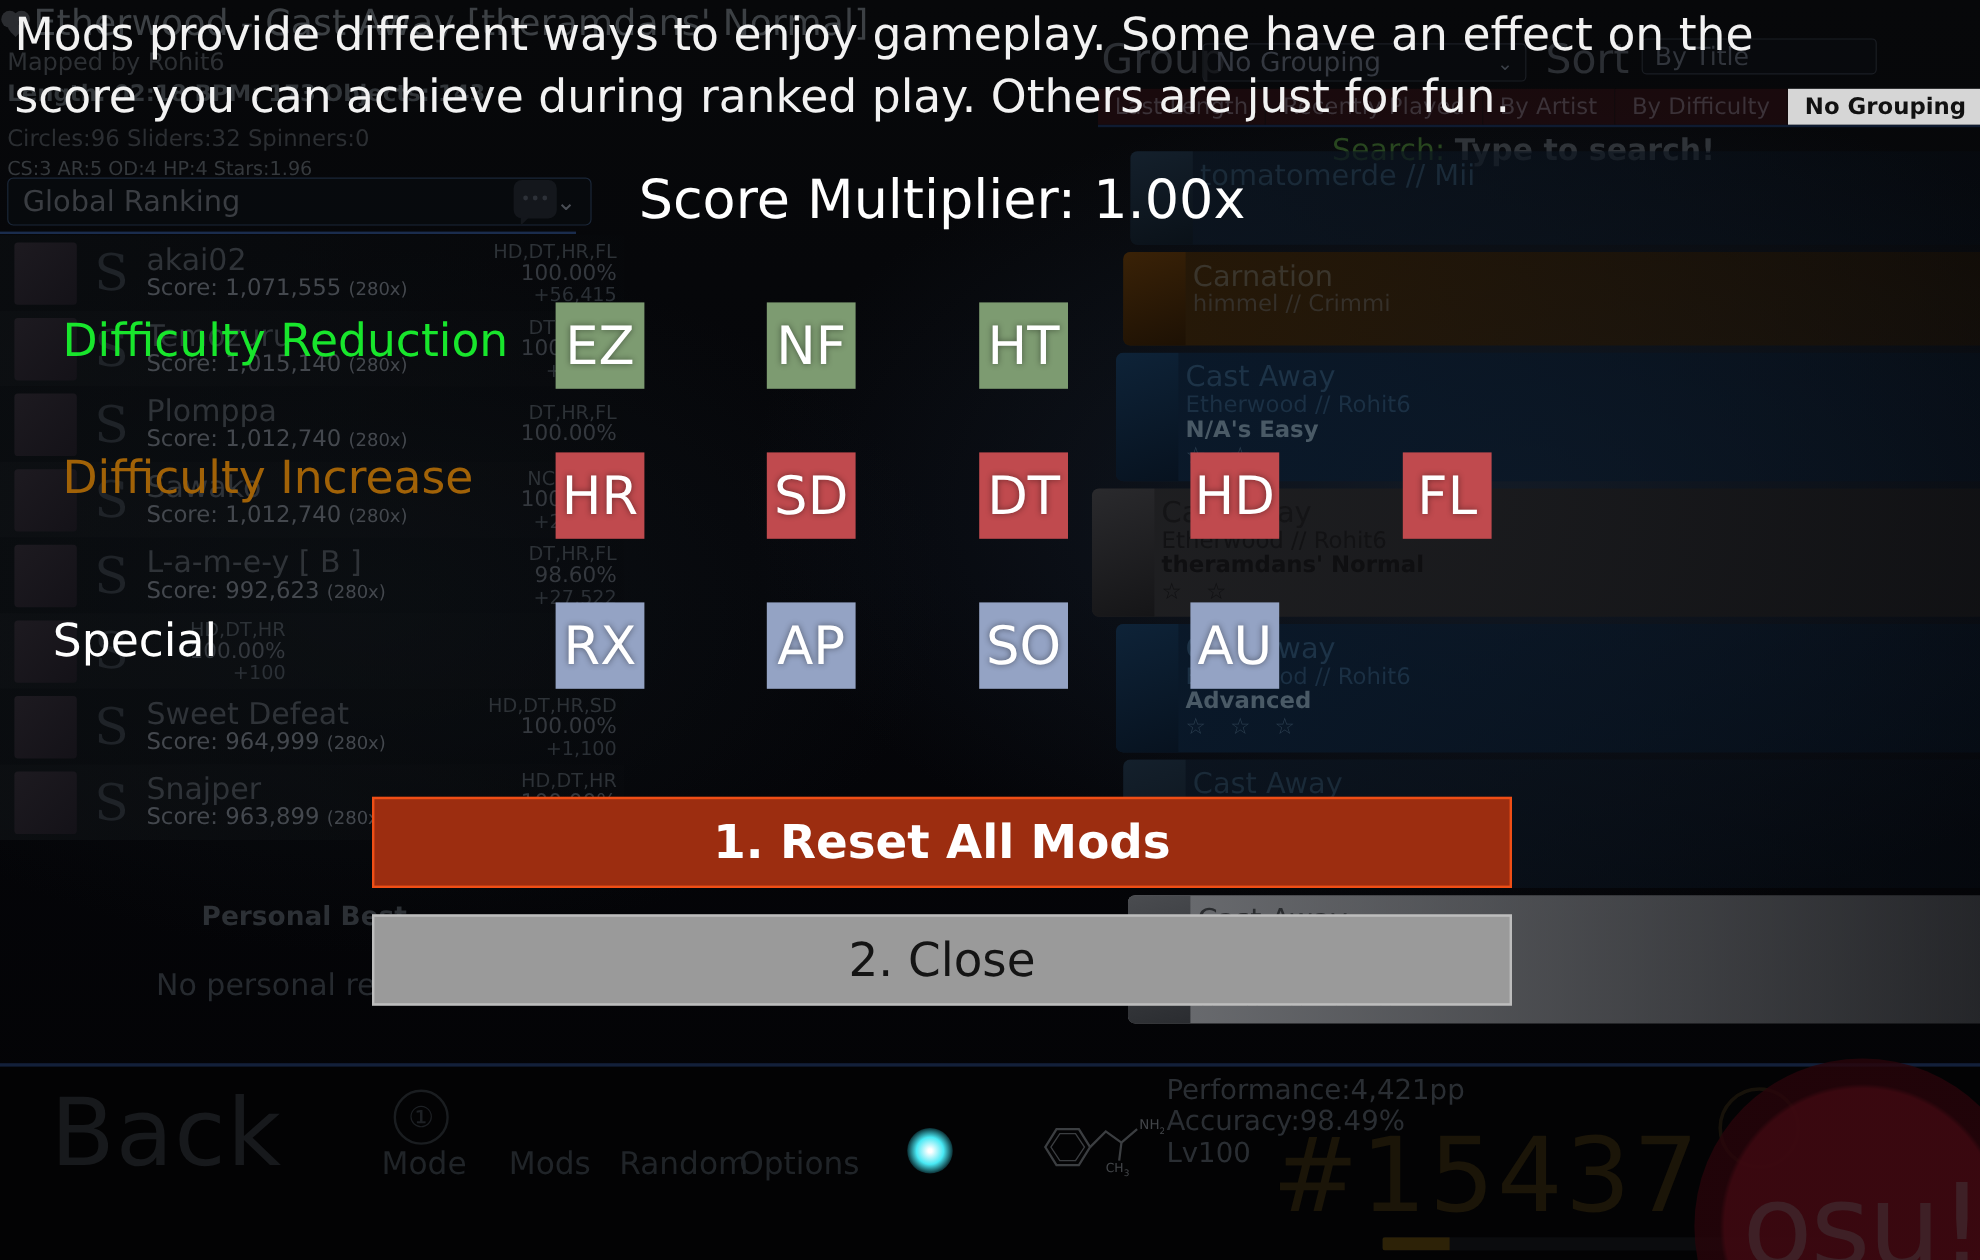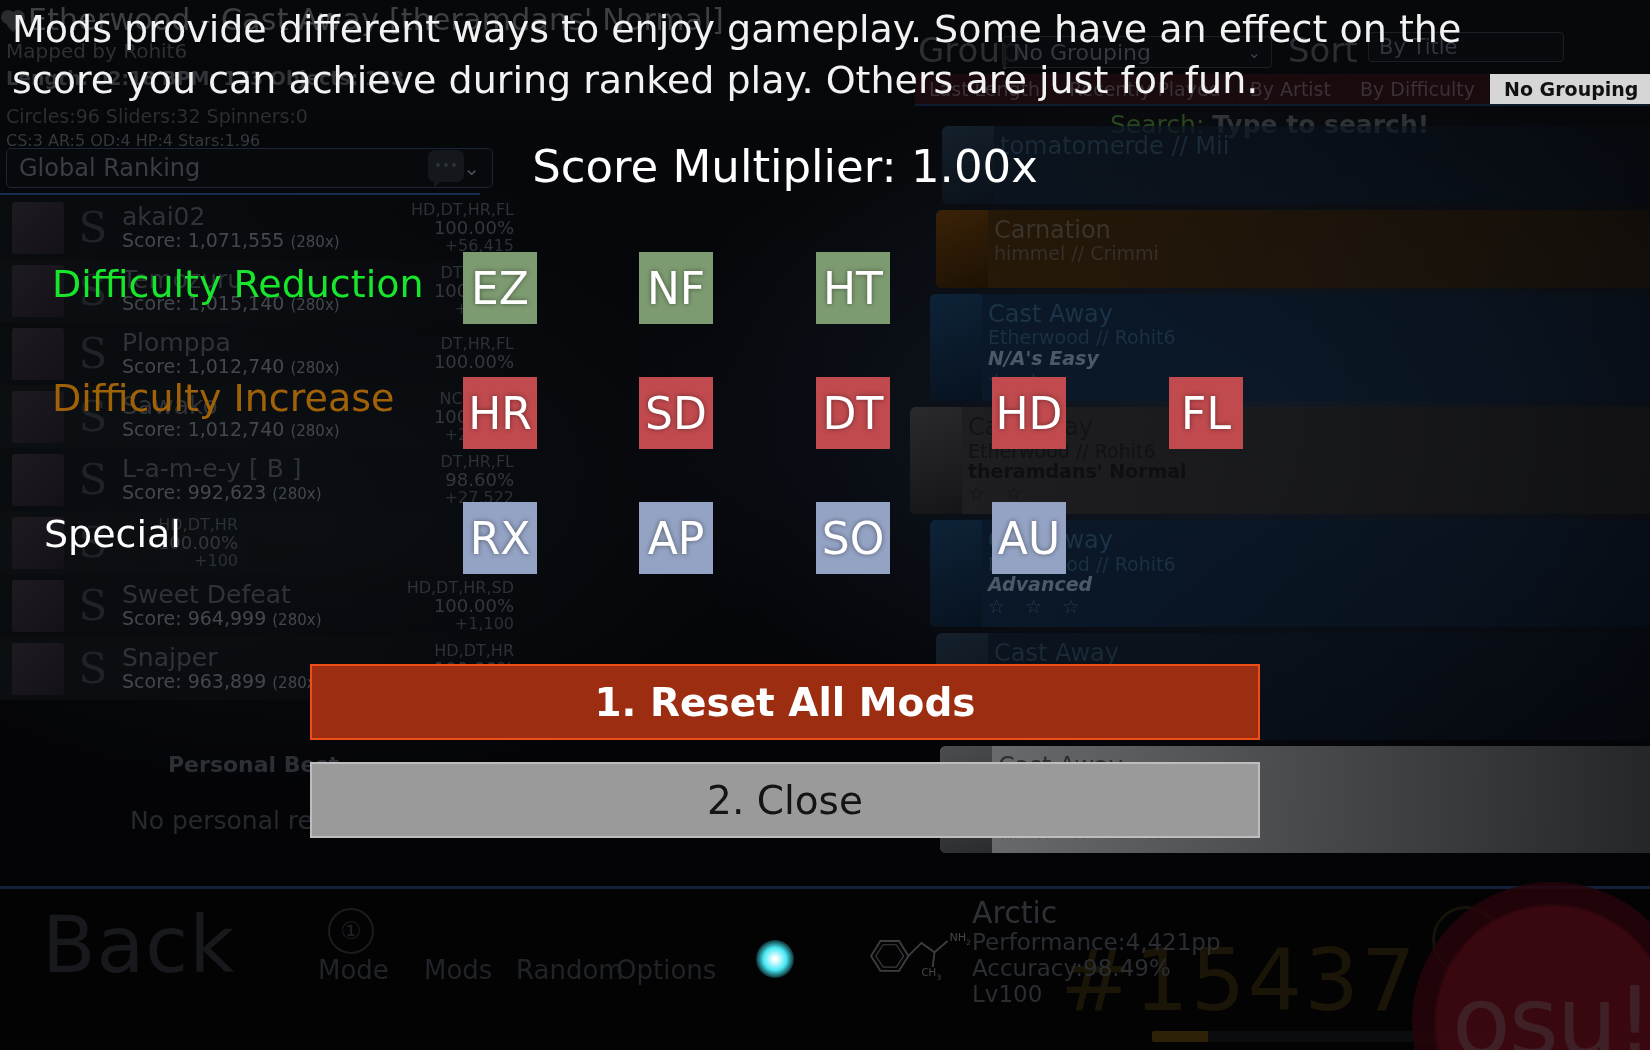--- a/index.html
+++ b/index.html
@@ -104,21 +104,21 @@
   .bm .d  { font-size:19px; font-weight:bold; line-height:1.15; }
   .stars { font-size:19px; letter-spacing:7px; line-height:1.1; }
 
   .bm.amber  { background:linear-gradient(90deg, rgba(42,26,6,.9), rgba(26,16,4,.55)); }
   .bm.amber .thumb{ background:linear-gradient(160deg,#3a2207,#1d1104); }
   .bm.amber .t{ color:#3a352c; } .bm.amber .a{ color:#35302a; } .bm.amber .d{color:#3a3226;}
   .bm.amber .stars{ color:#40341f; }
 
   .bm.blue  { background:linear-gradient(90deg, rgba(10,26,44,.92), rgba(6,16,28,.5)); }
   .bm.blue .thumb{ background:linear-gradient(160deg,#0e2338,#07121f); }
-  .bm.blue .t{ color:#1d3347; } .bm.blue .a{ color:#1b3044; } .bm.blue .d{color:#4a5a66;font-style:italic;}
+  .bm.blue .t{ color:#1d3347; } .bm.blue .a{ color:#1b3044; } .bm.blue .d{color:#4a5a66;}
   .bm.blue .stars{ color:#2a3d4e; }
 
   .bm.sel   { background:linear-gradient(90deg, rgba(32,32,34,.95), rgba(18,18,20,.85)); }
   .bm.sel .thumb{ background:linear-gradient(160deg,#2a2a2d,#151517); }
   .bm.sel .t{ color:#141416; } .bm.sel .a{ color:#121214; } .bm.sel .d{color:#0f0f11;}
   .bm.sel .stars{ color:#101012; }
 
   .bm.grey  { background:linear-gradient(90deg, rgba(118,120,124,.92), rgba(70,72,76,.5)); }
   .bm.grey .thumb{ background:linear-gradient(160deg,#4a4c50,#2a2c30); }
   .bm.grey .t{ color:#2a2c2f; } .bm.grey .a{ color:#25272a; } .bm.grey .d{color:#232528;}
@@ -408,21 +408,20 @@
       <path d="M54,38 L68,24 L82,34 L96,22" fill="none" stroke="#8a8f96" stroke-width="2"></path>
       <path d="M82,34 L80,50" fill="none" stroke="#8a8f96" stroke-width="2"></path>
       <text x="98" y="22" font-size="12" fill="#9aa0a8" font-family="DejaVu Sans, sans-serif">NH</text>
       <text x="116" y="26" font-size="8" fill="#9aa0a8" font-family="DejaVu Sans, sans-serif">2</text>
       <text x="68" y="60" font-size="11" fill="#9aa0a8" font-family="DejaVu Sans, sans-serif">CH</text>
       <text x="84" y="64" font-size="8" fill="#9aa0a8" font-family="DejaVu Sans, sans-serif">3</text>
     </svg>
 
     <div class="up-rank">#15437</div>
     <div class="userpanel">
-      <div class="up-name">Arctic</div>
       <div class="up-line">Performance:4,421pp</div>
       <div class="up-line">Accuracy:98.49%</div>
       <div class="up-line">Lv100</div>
     </div>
     <div class="up-bar">
         <i></i>
       </div>
     <div class="up-badge"></div>
     <div class="osu-logo">
       <span>osu!</span>

